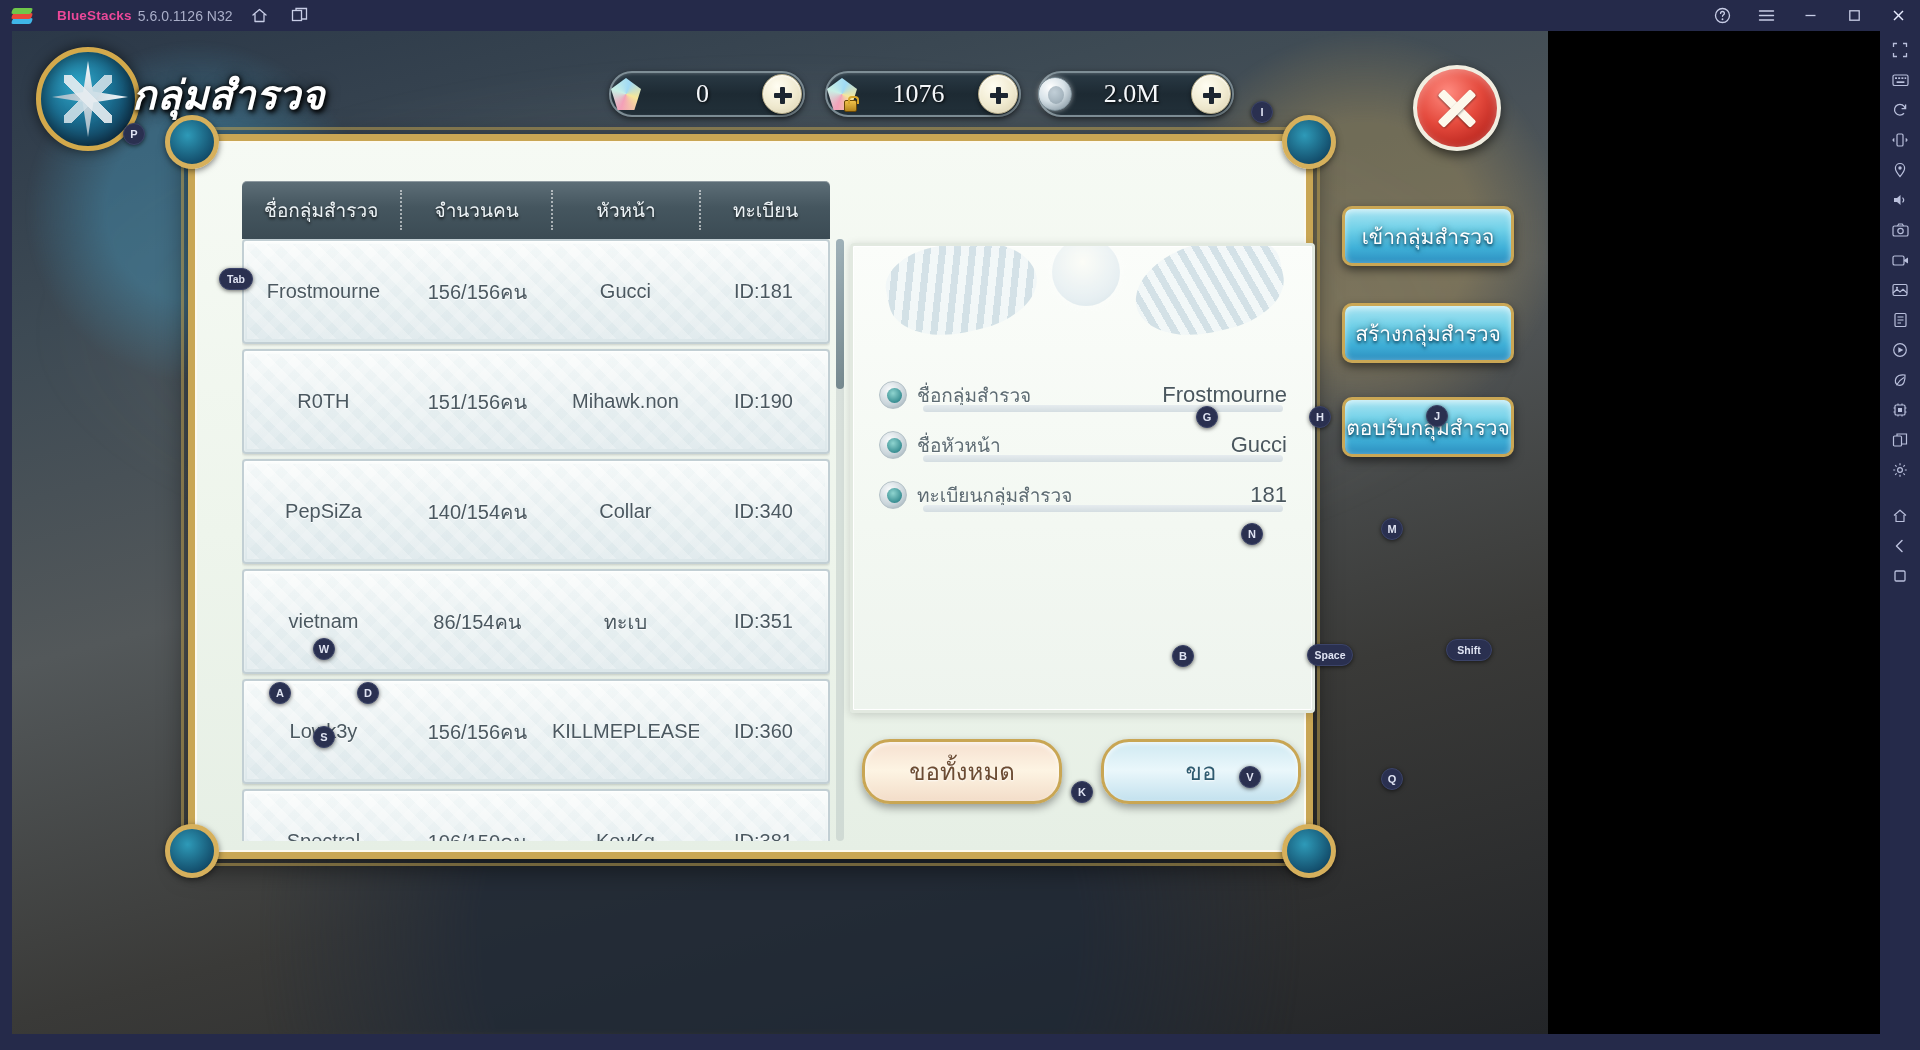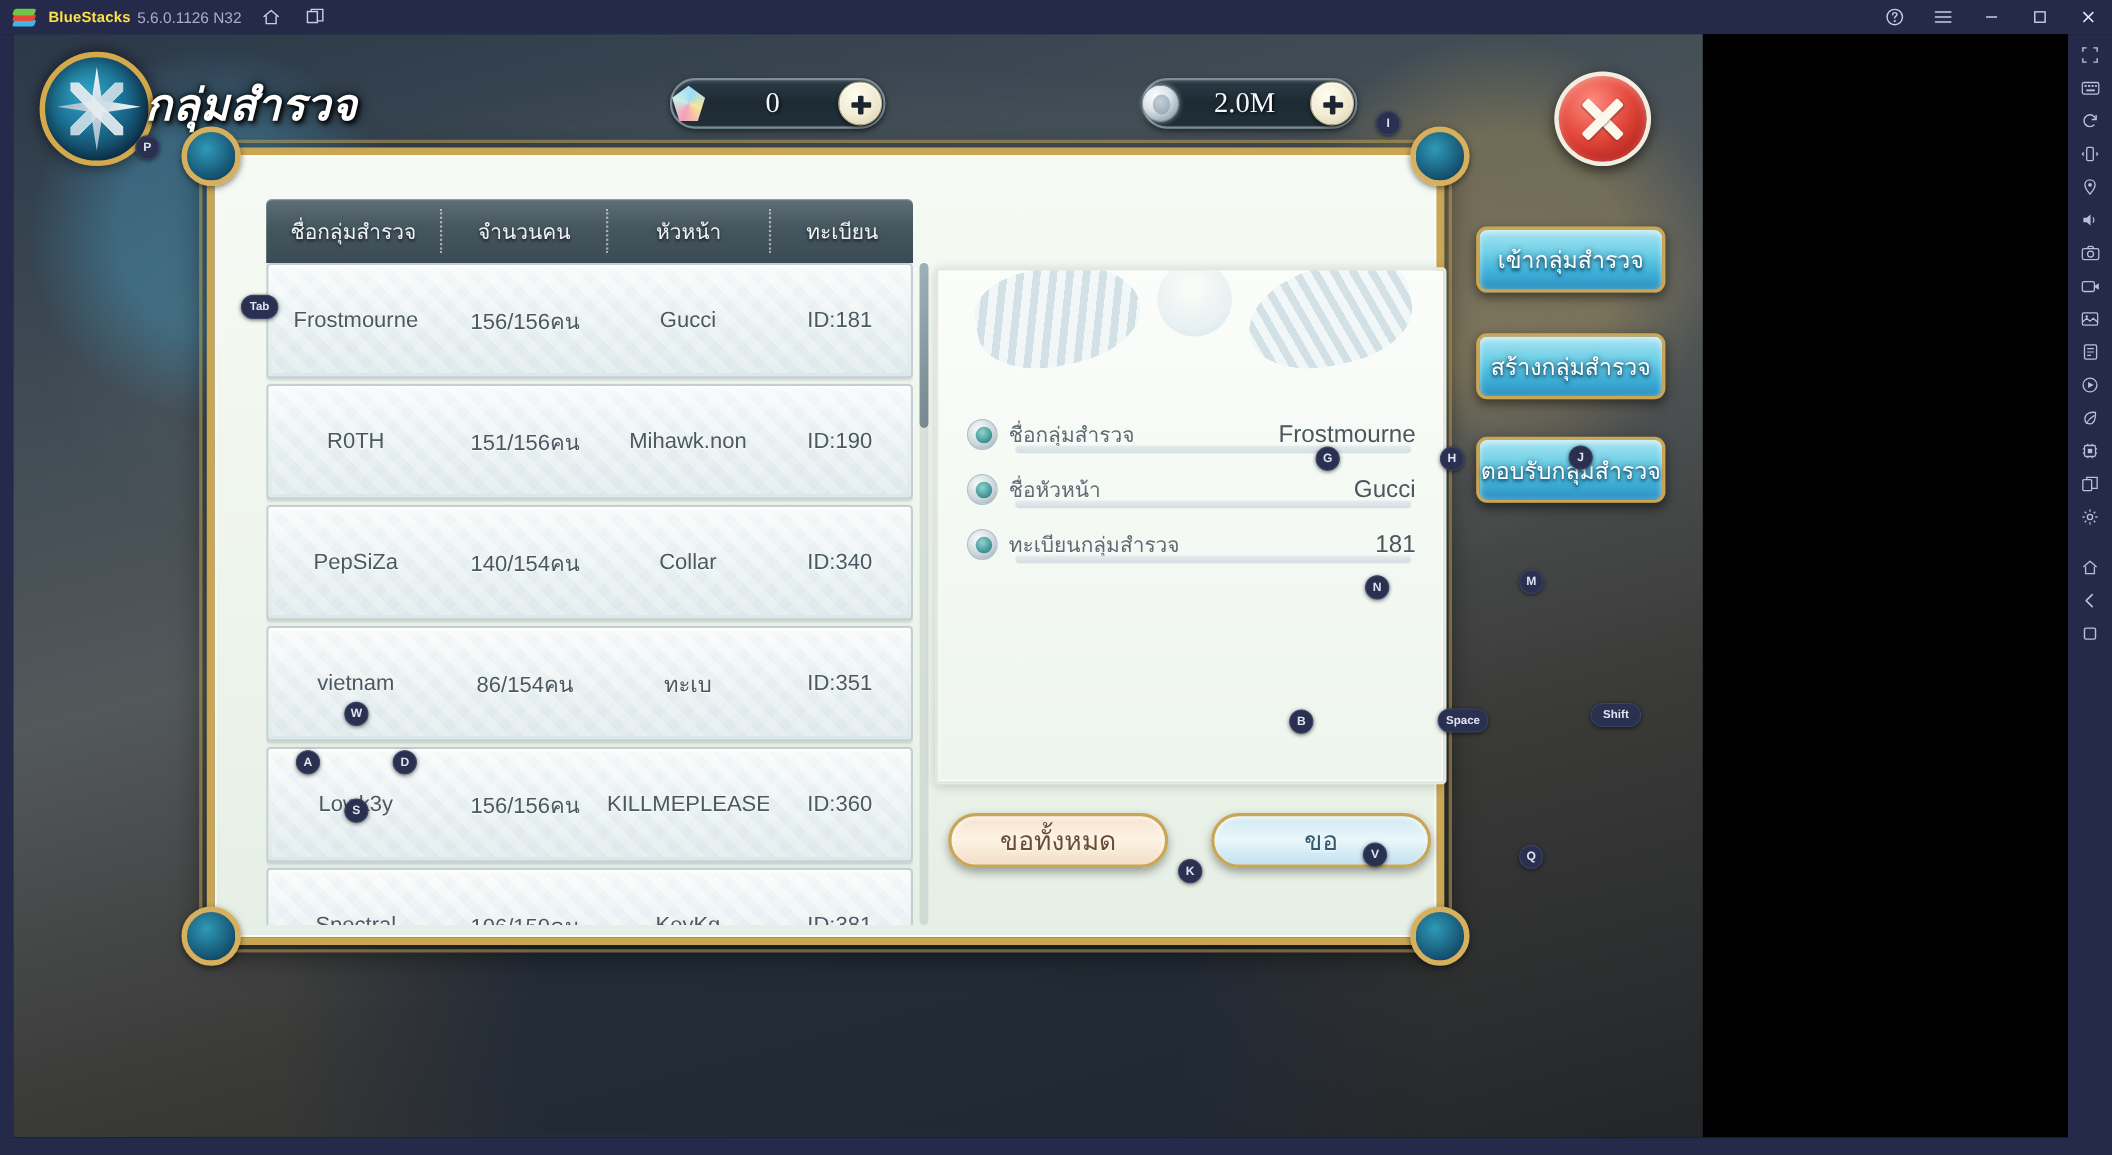--- a/index.html
+++ b/index.html
@@ -11,21 +11,21 @@
     position:absolute; left:0; top:0; width:1920px; height:31px;
     background:#252a4a; display:flex; align-items:center; z-index:60;
   }
   .bs-logo{
     width:20px;height:20px;margin-left:12px;position:relative;flex:0 0 auto;
   }
   .bs-logo i{ position:absolute; left:0; border-radius:2px; display:block; }
   .bs-logo .l1{ width:20px;height:6px;top:12px;background:#3fb6e8;transform:skewX(-20deg);}
   .bs-logo .l2{ width:20px;height:6px;top:7px;background:#e8483a;transform:skewX(-20deg);}
   .bs-logo .l3{ width:20px;height:6px;top:2px;background:#6fc64a;transform:skewX(-20deg);}
-  .bs-title{ color:#fde047; font-size:13.5px; font-weight:bold; margin-left:12px; letter-spacing:.2px;}
+  .bs-title{ color:#ec4899; font-size:13.5px; font-weight:bold; margin-left:25px; letter-spacing:.2px;}
   .bs-ver{ color:#a9aec8; font-size:14px; margin-left:6px; }
   .bs-icon{
     width:26px;height:26px;margin-left:14px;position:relative;
     display:flex;align-items:center;justify-content:center;
   }
   .bs-icon svg{ display:block; }
   .bs-right{ margin-left:auto; display:flex; align-items:center; height:31px; }
   .bs-rb{ width:44px;height:31px;display:flex;align-items:center;justify-content:center; }
 
   
@@ -259,21 +259,21 @@
     border-radius:3px; display:flex; align-items:center; justify-content:center;
     box-shadow:inset 0 2px 6px rgba(0,0,0,.28);
   }
   #desc-box span{
     color:#eef3f6; font-size:23px; text-shadow:0 2px 4px rgba(0,0,0,.55); text-align:center;
     padding:0 18px;
   }
 
   
   .gbtn{
-    position:absolute; height:50px; border-radius:28px;
+    position:absolute; height:65px; border-radius:28px;
     border:3px solid #c9a654; display:flex;align-items:center;justify-content:center;
     box-shadow:0 4px 9px rgba(0,0,0,.35), inset 0 2px 4px rgba(255,255,255,.75);
   }
   .gbtn span{ font-size:24px; text-shadow:0 1px 2px rgba(255,255,255,.85); white-space:nowrap; }
   #btn-all{
     left:667px; top:598px; width:200px;
     background:linear-gradient(180deg,#f6e0d0 0%,#fdf4e3 48%,#f3ddc9 100%);
   }
   #btn-all span{ color:#6c4c33; }
   #btn-req{
@@ -396,20 +396,28 @@
       <div class="star"></div>
   </div>
 
   <div id="title-text">กลุ่มสำรวจ</div>
 
   <div class="cur" id="cur1">
     <div class="gicon">
         <div class="gem"></div>
       </div>
     <div class="val">0</div>
+    <div class="plus"></div>
+  </div>
+  <div class="cur" id="cur2">
+    <div class="gicon">
+        <div class="gem"></div>
+        <div class="lock"></div>
+      </div>
+    <div class="val">1076</div>
     <div class="plus"></div>
   </div>
   <div class="cur" id="cur3">
     <div class="gicon">
         <div class="coin"></div>
       </div>
     <div class="val">2.0M</div>
     <div class="plus"></div>
   </div>
 

